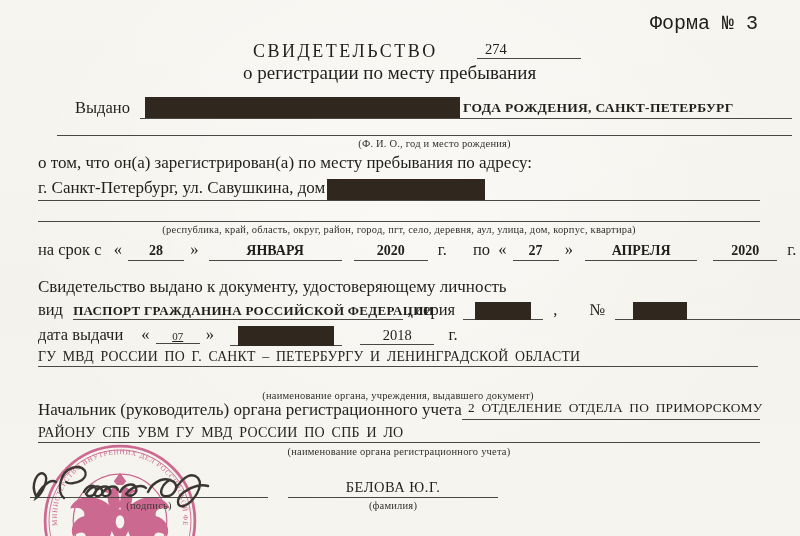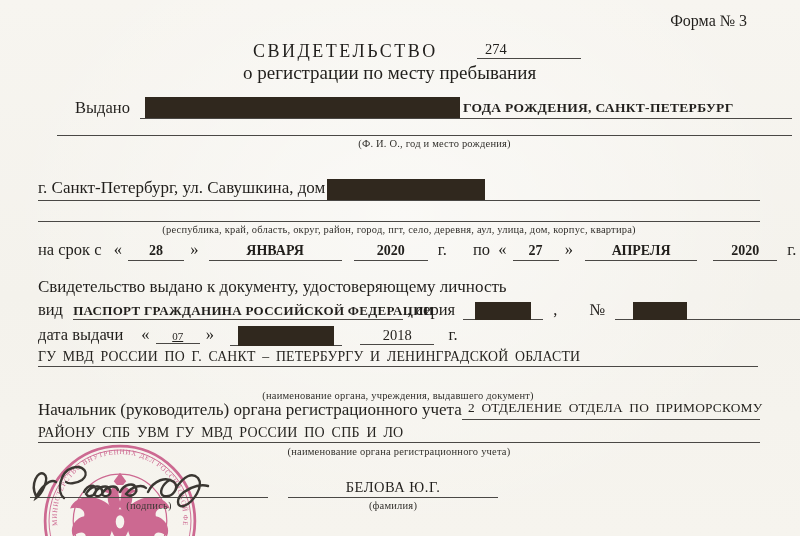--- a/index.html
+++ b/index.html
@@ -23,36 +23,37 @@
   .val{font-weight:bold;font-size:14px;}
   .center{text-align:center;}
   .upc{font-size:13.8px;letter-spacing:.2px;word-spacing:3px;white-space:nowrap;color:#262420;}
   svg text{font-family:"Liberation Serif",serif;}
 </style>
 </head>
 <body>
 
 <div class="page">
 
-  <div class="abs" style="top:12px;right:53px;font-size:16px;">Форма № 3</div>
+  <div class="abs" style="top:12px;right:42px;font-size:20px;font-family:Liberation Mono, monospace;">Форма № 3</div>
 
   <div class="abs" style="top:41px;left:253px;font-size:18px;letter-spacing:2.5px;">СВИДЕТЕЛЬСТВО</div>
   <span class="abs u" style="top:41px;left:477px;width:96px;font-size:14.5px;text-align:left;padding-left:8px;">274</span>
   <div class="abs" style="top:62px;left:243px;font-size:19px;">о регистрации по месту пребывания</div>
 
   <div class="abs t row" style="top:98px;left:75px;">
     <span>Выдано</span>
   </div>
   <span class="abs bar" style="top: 97px; left: 145px; width: 315px; height: 21px; background: rgb(48, 40, 30);"></span>
   <div class="abs bold-u" style="top:100px;left:463px;font-family:Liberation Serif, serif;">ГОДА РОЖДЕНИЯ, САНКТ-ПЕТЕРБУРГ</div>
   <div class="abs line" style="top:118px;left:140px;width:652px;"></div>
 
   <div class="abs line" style="top:135px;left:57px;width:735px;border-bottom-width:1px;"></div>
   <div class="abs cap center" style="top:138px;left:67px;width:735px;">(Ф. И. О., год и место рождения)</div>
 
+  <div class="abs t" style="top:153px;left:38px;font-size:17px;">о том, что он(а) зарегистрирован(а) по месту пребывания по адресу:</div>
 
   <div class="abs t row" style="top:178px;left:38px;font-size:17px;">
     <span>г. Санкт-Петербург, ул. Савушкина, дом</span><span class="bar" style="width: 158px; height: 21px; margin-left: 2px; background: rgb(48, 40, 30);"></span>
   </div>
   <div class="abs line" style="top:200px;left:38px;width:722px;"></div>
 
   <div class="abs line" style="top:221px;left:38px;width:722px;border-bottom-width:1px;"></div>
   <div class="abs cap center" style="top:224px;left:38px;width:722px;">(республика, край, область, округ, район, город, пгт, село, деревня, аул, улица, дом, корпус, квартира)</div>
 
   <div class="abs t row" style="top:240px;left:38px;font-size:16.5px;">

